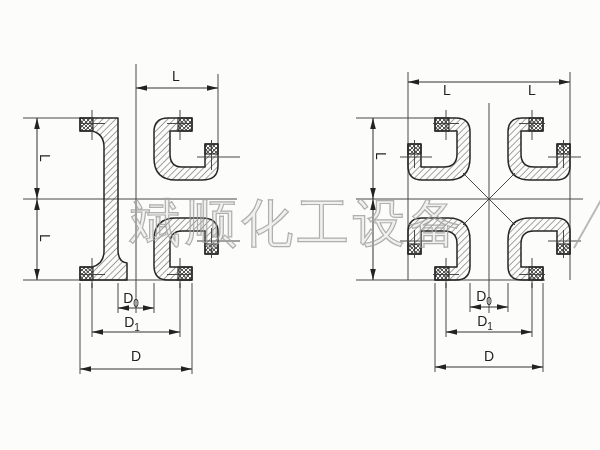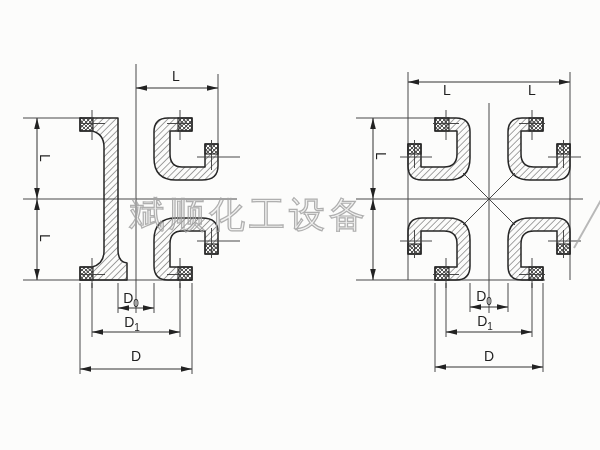--- a/index.html
+++ b/index.html
@@ -6,21 +6,21 @@
   .stage{
     position:relative;width:600px;height:450px;background:#fcfcfb;
     overflow:hidden;font-family:"Liberation Sans",sans-serif;
   }
   svg{position:absolute;left:0;top:0;}
   .dim-text{font-family:"Liberation Sans",sans-serif;font-size:14px;fill:#1f1f1f;}
   .dim-sub{font-size:10px;}
   .watermark{
     position:absolute;left:129px;top:197px;width:470px;
     font-family:"DejaVu Sans","Liberation Sans",sans-serif;
-    font-size:36px;line-height:1.0;letter-spacing:4px;white-space:nowrap;
+    font-size:52px;line-height:1.0;letter-spacing:4px;white-space:nowrap;
     color:rgba(170,170,170,0.18);
     -webkit-text-stroke:1.2px #a2a2a2;
     opacity:.85;pointer-events:none;z-index:3;
   }
 </style>
 </head>
 <body>
 
 <div class="stage">
 

